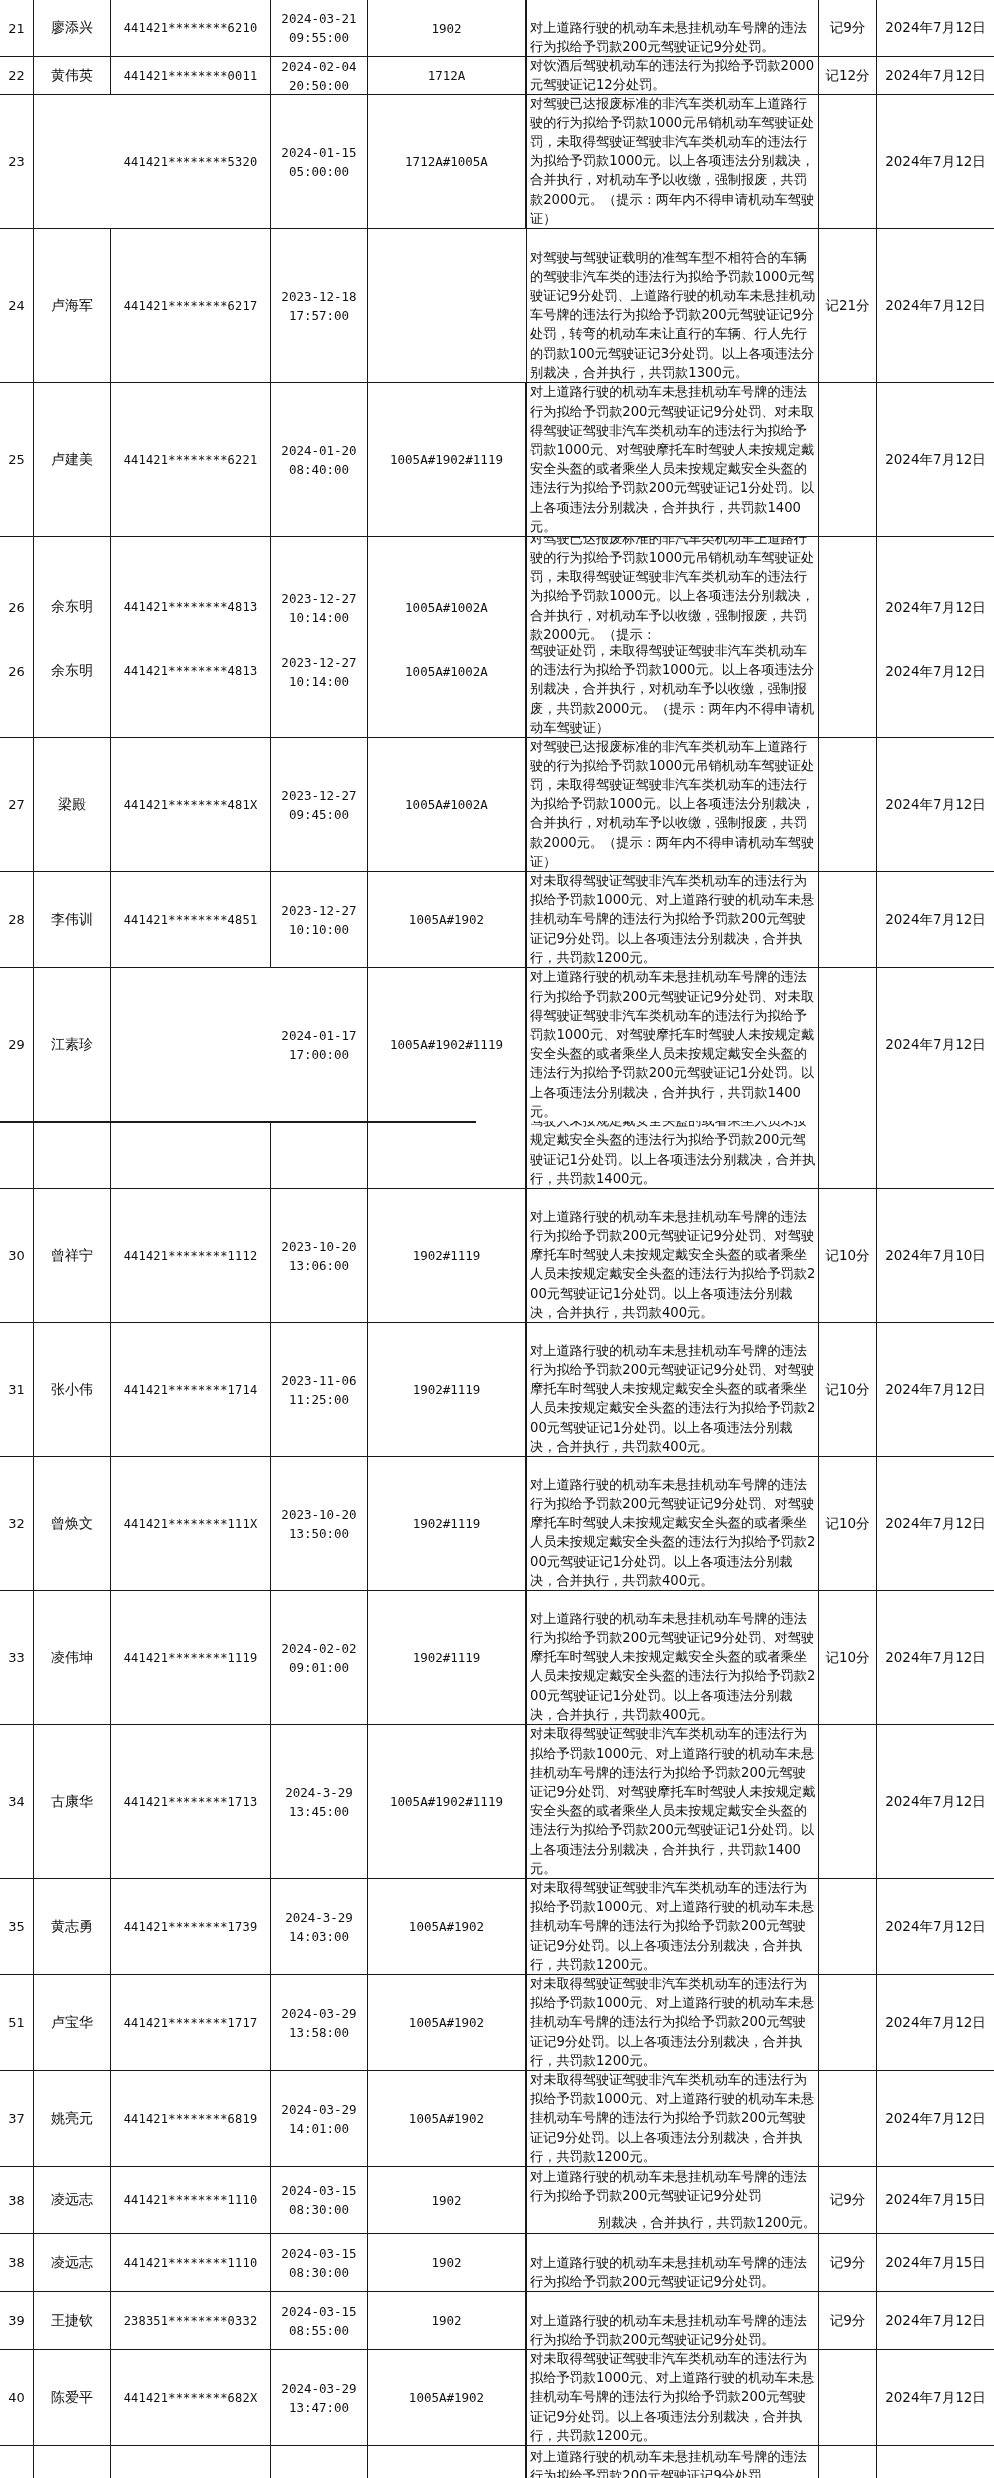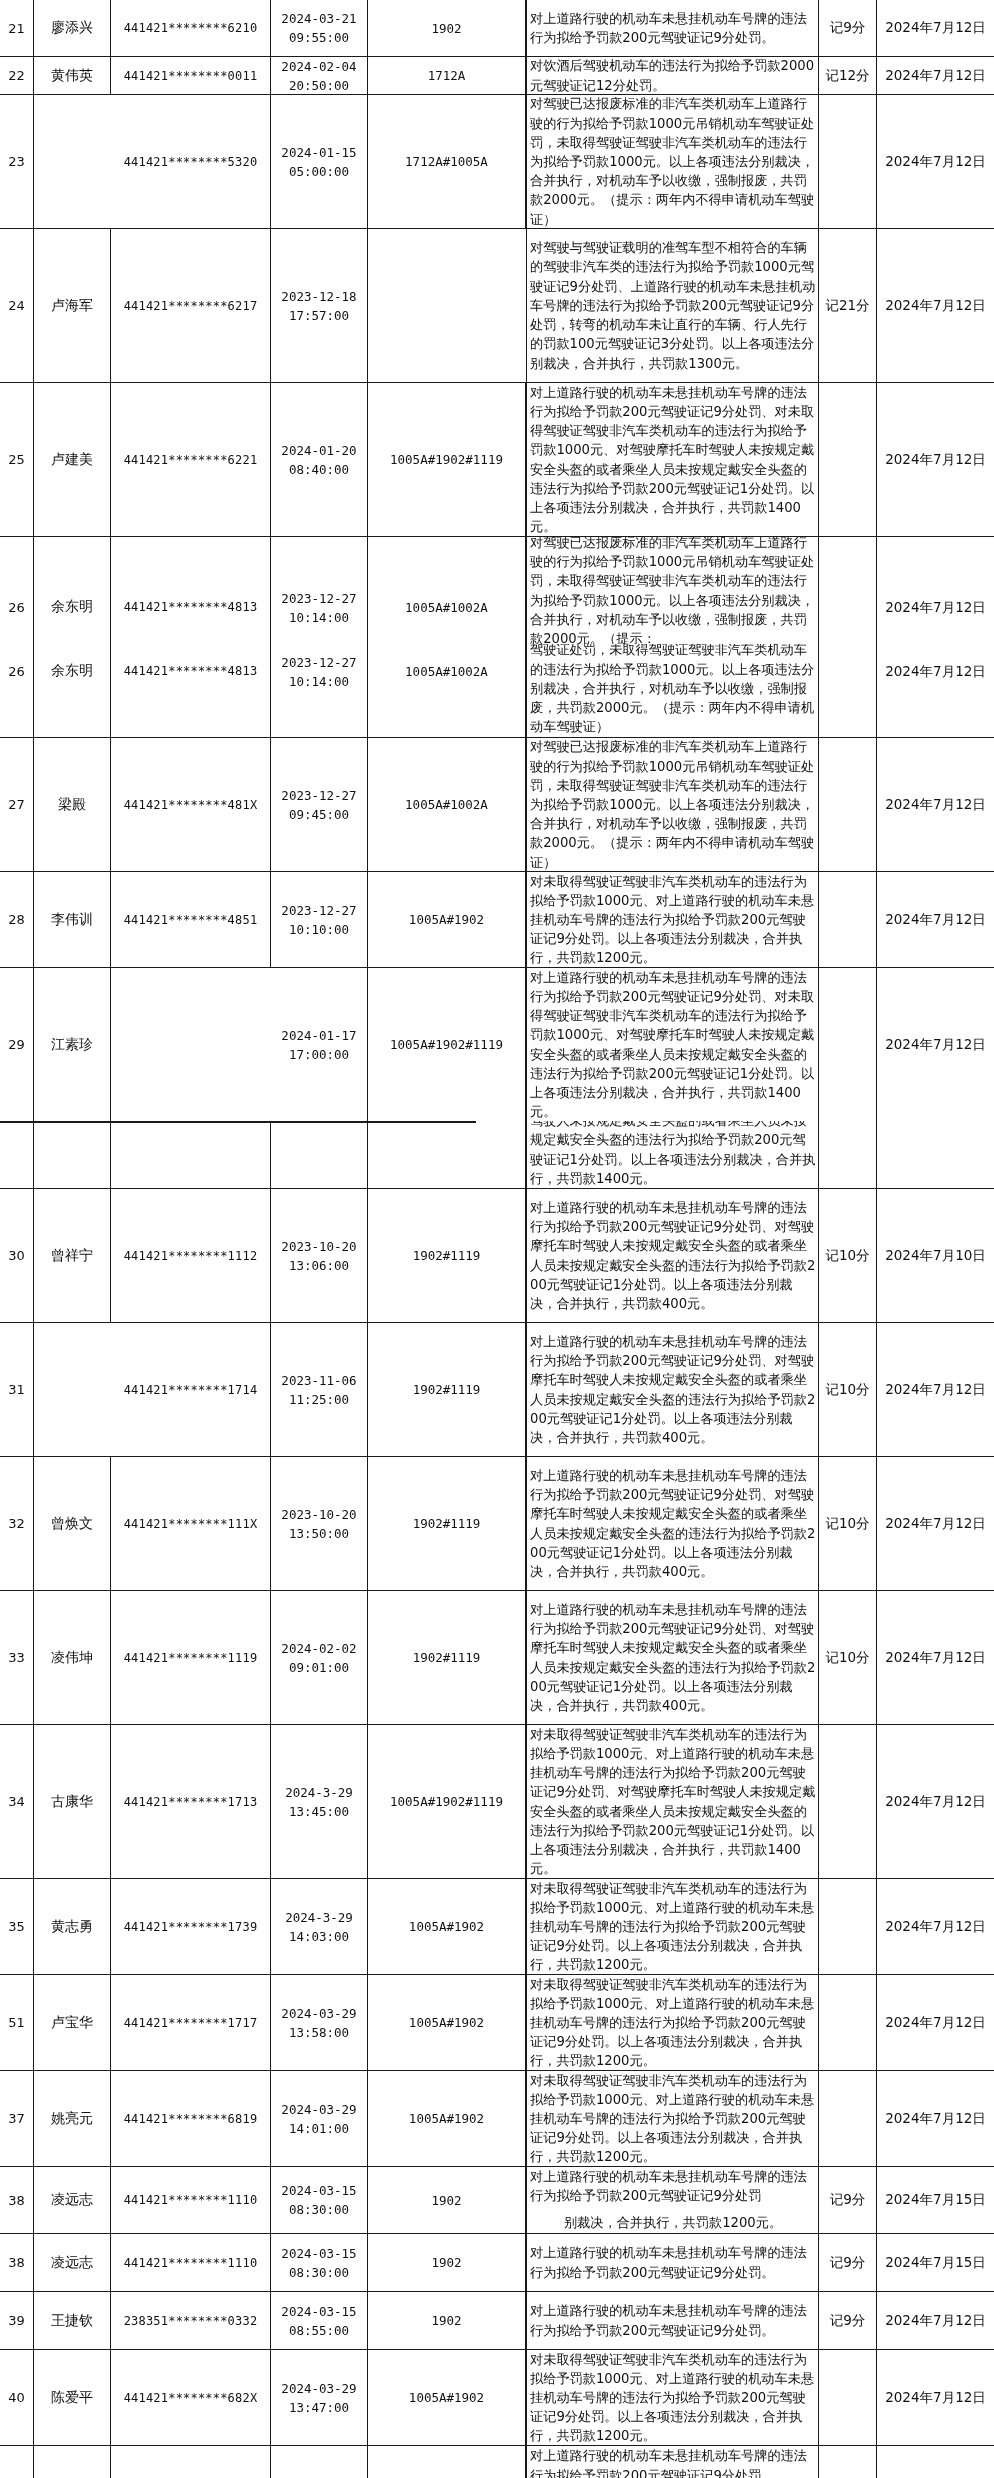--- a/index.html
+++ b/index.html
@@ -6,21 +6,21 @@
   body { width: 994px; height: 2478px; position: relative; overflow: hidden;
          font-family: "DejaVu Sans", "Liberation Sans", sans-serif; color: #111; }
   .row { position: absolute; left: 0; width: 994px; border-top: 1.5px solid #1a1a1a; box-sizing: border-box; overflow: hidden; background:#fff; }
   .cell { position: absolute; top: 0; bottom: 0; box-sizing: border-box; border-right: 1px solid #1a1a1a;
           display: flex; align-items: center; justify-content: center; text-align: center; overflow: hidden; }
   .c-no   { left: 0;   width: 34px;  font-size: 13px; }
   .c-name { left: 34px; width: 77px; font-size: 14px; }
   .c-id   { left: 111px; width: 160px; font-size: 12px; letter-spacing: 0.2px; font-family: "DejaVu Sans Mono", "Liberation Mono", monospace; }
   .c-time { left: 271px; width: 97px; font-size: 12.5px; line-height: 19px; font-family: "DejaVu Sans Mono", "Liberation Mono", monospace; white-space: pre-line; }
   .c-code { left: 368px; width: 158px; font-size: 12.5px; font-family: "DejaVu Sans Mono", "Liberation Mono", monospace; }
-  .c-desc { left: 526px; width: 293px; font-size: 13.2px; line-height: 19.2px; text-align: left; justify-content: flex-start; align-items: center; padding: 0 2px 0 3px; border-left: 1px solid #1a1a1a; }
+  .c-desc { left: 526px; width: 293px; font-size: 13.2px; line-height: 19.2px; text-align: left; justify-content: flex-start; align-items: flex-end; padding: 0 2px 0 3px; border-left: 1px solid #1a1a1a; }
   .c-pts  { left: 819px; width: 58px; font-size: 13.5px; }
   .c-date { left: 877px; width: 117px; font-size: 13.5px; border-right: none; }
   .desc-text { display: block; word-break: break-all; }
   .torn-line { position: absolute; height: 1.5px; background: #1a1a1a; }
 </style>
 </head>
 <body>
 
 <div class="row" style="top:0px;height:56px;border-top:none;">
   <div class="cell c-no">21</div>
@@ -182,20 +182,21 @@
   <div class="cell c-code">1902#1119</div>
   <div class="cell c-desc">
       <span class="desc-text">对上道路行驶的机动车未悬挂机动车号牌的违法行为拟给予罚款200元驾驶证记9分处罚、对驾驶摩托车时驾驶人未按规定戴安全头盔的或者乘坐人员未按规定戴安全头盔的违法行为拟给予罚款200元驾驶证记1分处罚。以上各项违法分别裁决，合并执行，共罚款400元。</span>
     </div>
   <div class="cell c-pts">记10分</div>
   <div class="cell c-date">2024年7月10日</div>
 </div>
 
 <div class="row" style="top:1322px;height:134px;">
   <div class="cell c-no">31</div>
+  <div class="cell c-name">张小伟</div>
   <div class="cell c-id">441421********1714</div>
   <div class="cell c-time">2023-11-06
 11:25:00</div>
   <div class="cell c-code">1902#1119</div>
   <div class="cell c-desc">
       <span class="desc-text">对上道路行驶的机动车未悬挂机动车号牌的违法行为拟给予罚款200元驾驶证记9分处罚、对驾驶摩托车时驾驶人未按规定戴安全头盔的或者乘坐人员未按规定戴安全头盔的违法行为拟给予罚款200元驾驶证记1分处罚。以上各项违法分别裁决，合并执行，共罚款400元。</span>
     </div>
   <div class="cell c-pts">记10分</div>
   <div class="cell c-date">2024年7月12日</div>
 </div>

